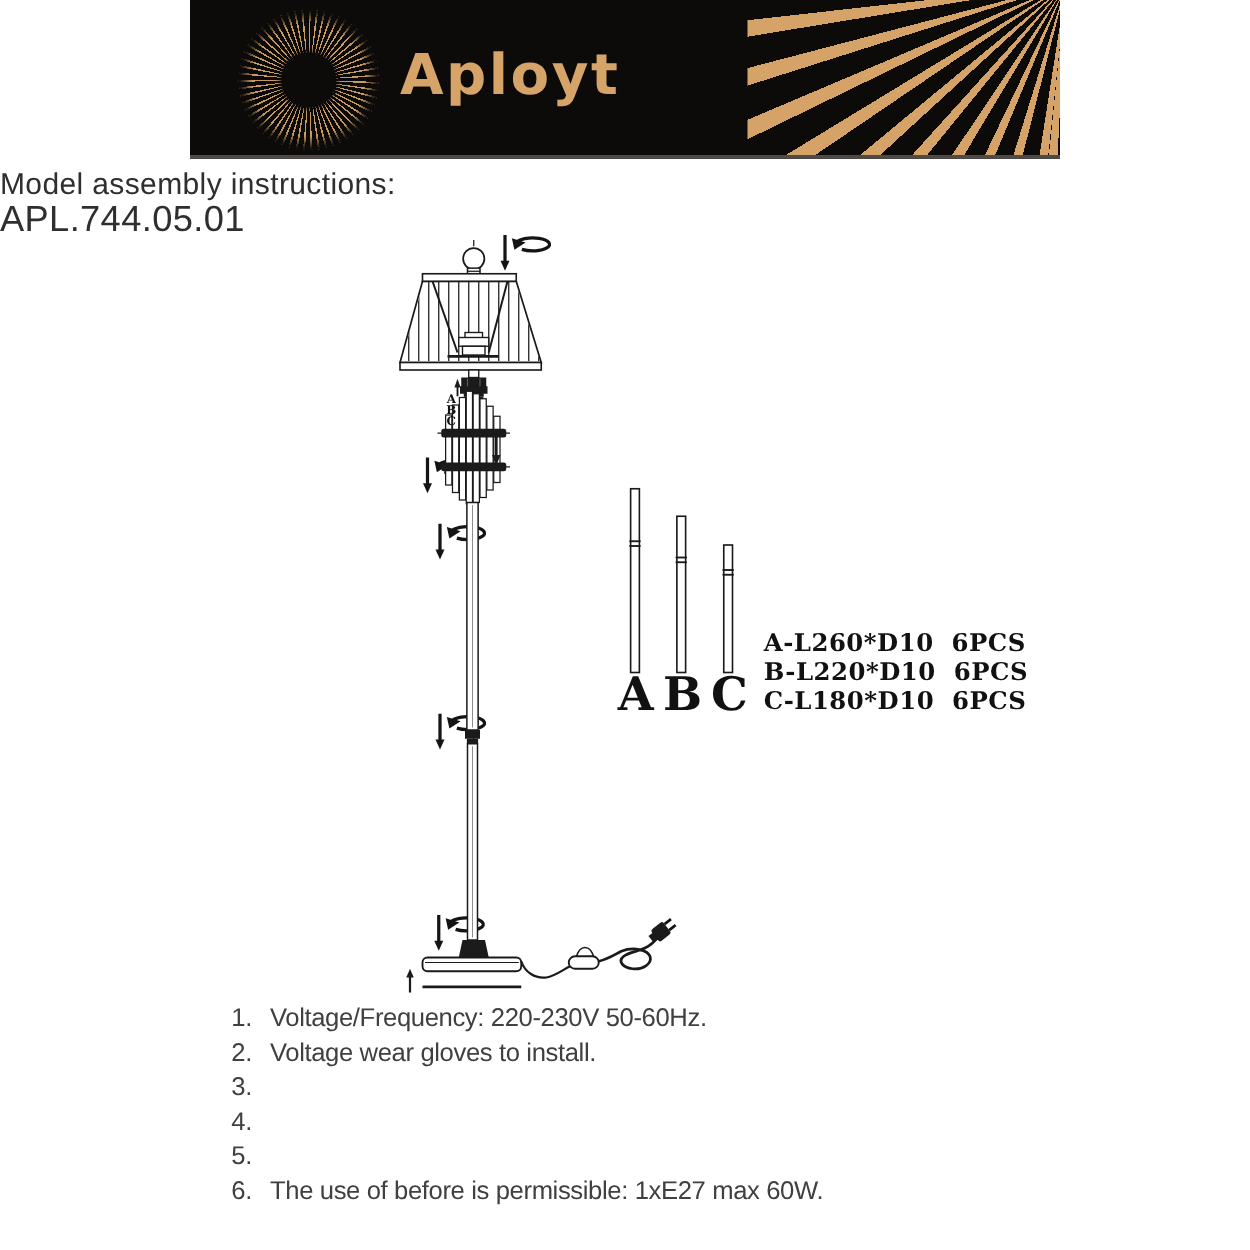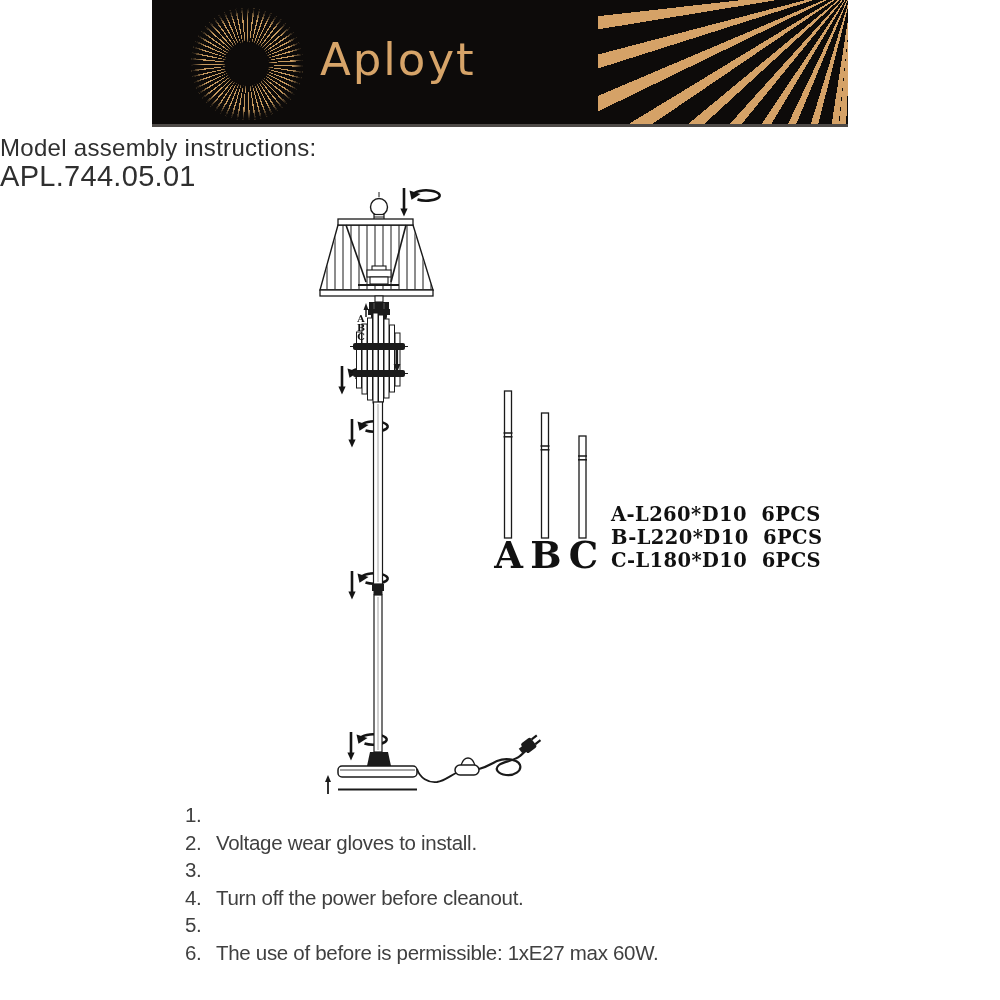--- a/index.html
+++ b/index.html
@@ -23,21 +23,21 @@
   .sunburst-fade{
     position:absolute;inset:0;border-radius:50%;
     background:radial-gradient(circle closest-side, rgba(13,11,10,0) 0 80%, #0d0b0a 99%);
   }
   .sunburst-core{
     position:absolute;left:34px;top:34px;right:34px;bottom:34px;border-radius:50%;
     background:#0d0b0a;box-shadow:0 0 4px 1px #0d0b0a;
   }
   .brand-name{
     position:absolute;left:168px;top:34px;
-    font-family:"DejaVu Sans", sans-serif;font-weight:400;
+    font-family:"DejaVu Sans", sans-serif;font-weight:700;
     font-size:45px;line-height:52px;color:#d6a469;letter-spacing:2px;
   }
   .corner-rays{
     position:absolute;right:0;top:0;width:250px;height:124px;
     background:repeating-conic-gradient(from 186deg at 102% -10%, #d5a267 0deg 2.9deg, rgba(13,11,10,0) 2.9deg 8.3deg);
   }
 
   
   .title-block{position:absolute;left:0;top:134px;width:1000px;color:#2f2f2f;}
   .title{font-size:24px;font-weight:500;letter-spacing:.3px;line-height:28px;}
@@ -235,31 +235,31 @@
       <text class="rod-label" x="583.5" y="568">C</text>
       <text class="spec" x="611" y="521">A-L260*D10  6PCS</text>
       <text class="spec" x="611" y="544">B-L220*D10  6PCS</text>
       <text class="spec" x="611" y="567">C-L180*D10  6PCS</text>
     </g>
   </svg>
 
   <ol class="instructions">
     <li>
       <span class="num">1.</span>
+      <span>Voltage/Frequency: 220-230V 50-60Hz.</span>
     </li>
     <li>
       <span class="num">2.</span>
       <span>Voltage wear gloves to install.</span>
     </li>
     <li>
       <span class="num">3.</span>
     </li>
     <li>
       <span class="num">4.</span>
-      <span>Turn off the power before cleanout.</span>
     </li>
     <li>
       <span class="num">5.</span>
     </li>
     <li>
       <span class="num">6.</span>
       <span>The use of before is permissible: 1xE27 max 60W.</span>
     </li>
   </ol>
 

